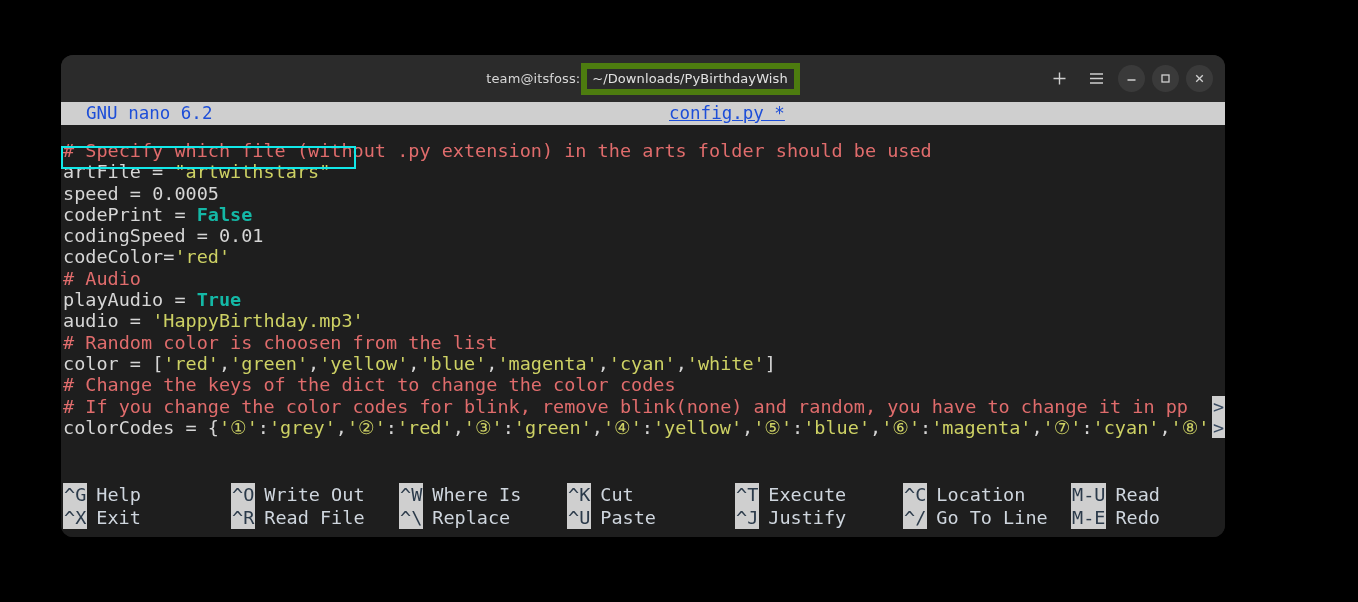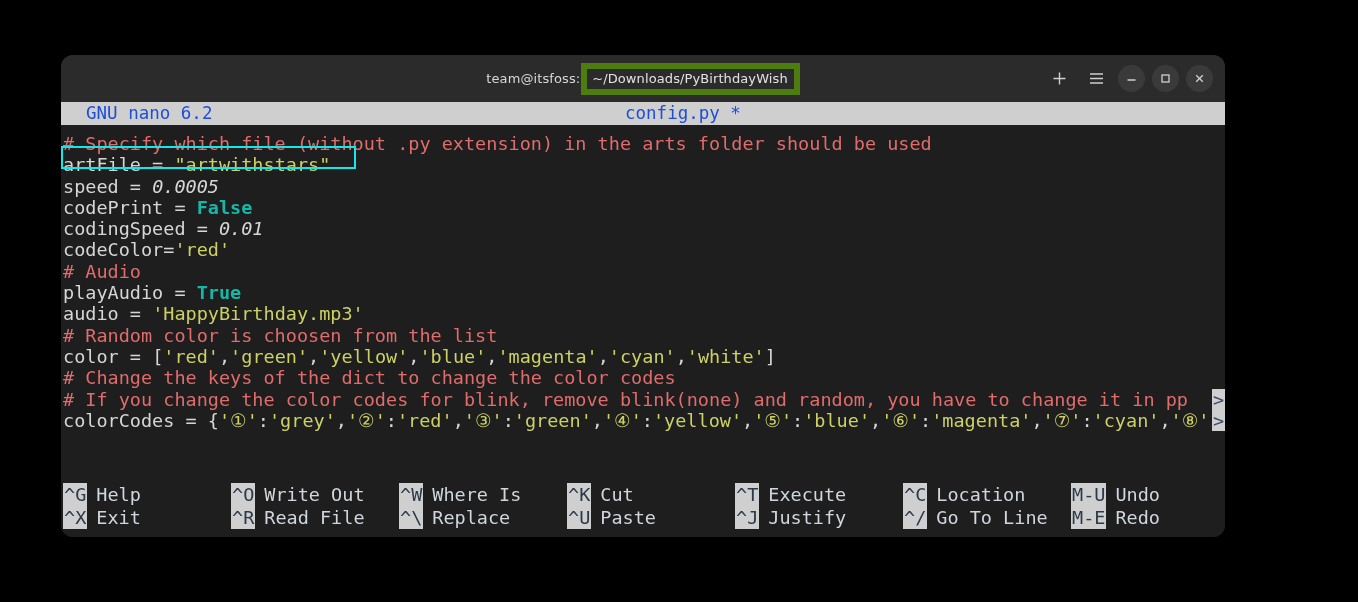--- a/index.html
+++ b/index.html
@@ -78,45 +78,45 @@
     background: #cfcfcf;
     color: #1d4ed8;
     font-size: 17.5px;
     line-height: 23px;
     display: flex;
     align-items: center;
     position: relative;
     font-family: "DejaVu Sans Mono", monospace;
   }
   #nano-version { position: absolute; left: 25px; }
-  #nano-filename { position: absolute; left: 564px; }
+  #nano-filename { position: absolute; left: 608px; text-decoration: underline; }
 
   
   #editor {
     flex: 1 1 auto;
     background: #1e1e1e;
     position: relative;
-    padding-top: 8px;
+    padding-top: 15px;
     overflow: hidden;
   }
   .code-line {
     font-family: "DejaVu Sans Mono", monospace;
     font-size: 18.5px;
     line-height: 21.3px;
     height: 21.3px;
     white-space: pre;
     padding-left: 2px;
     position: relative;
     color: #d6d6d6;
   }
   .c-comment { color: #e06c6c; }
   .c-ident   { color: #d6d6d6; margin-top: 17px; }
   .c-punct   { color: #d6d6d6; }
   .c-str     { color: #cdd164; }
-  .c-num     { color: #d6d6d6; font-style: italic; }
+  .c-num     { color: #d6d6d6; }
   .c-kw      { color: #14b8a6; font-weight: bold; }
 
   .cont-marker {
     position: absolute;
     right: 0px;
     top: 0;
     width: 13px;
     height: 21.3px;
     background: #cfcfcf;
     color: #3b4d63;
@@ -256,18 +256,18 @@
       </div>
       <div class="help-col" style="width: 168px;">
         <div class="help-row"><span class="help-key">^T</span><span class="help-label">Execute</span></div>
         <div class="help-row"><span class="help-key">^J</span><span class="help-label">Justify</span></div>
       </div>
       <div class="help-col" style="width: 168px;">
         <div class="help-row"><span class="help-key">^C</span><span class="help-label">Location</span></div>
         <div class="help-row"><span class="help-key">^/</span><span class="help-label">Go To Line</span></div>
       </div>
       <div class="help-col" style="width: 140px;">
-        <div class="help-row"><span class="help-key">M-U</span><span class="help-label">Undo</span></div>
+        <div class="help-row"><span class="help-key">M-U</span><span class="help-label">Read</span></div>
         <div class="help-row"><span class="help-key">M-E</span><span class="help-label">Redo</span></div>
       </div>
     </div>
 
 </div>
 
 </body></html>

